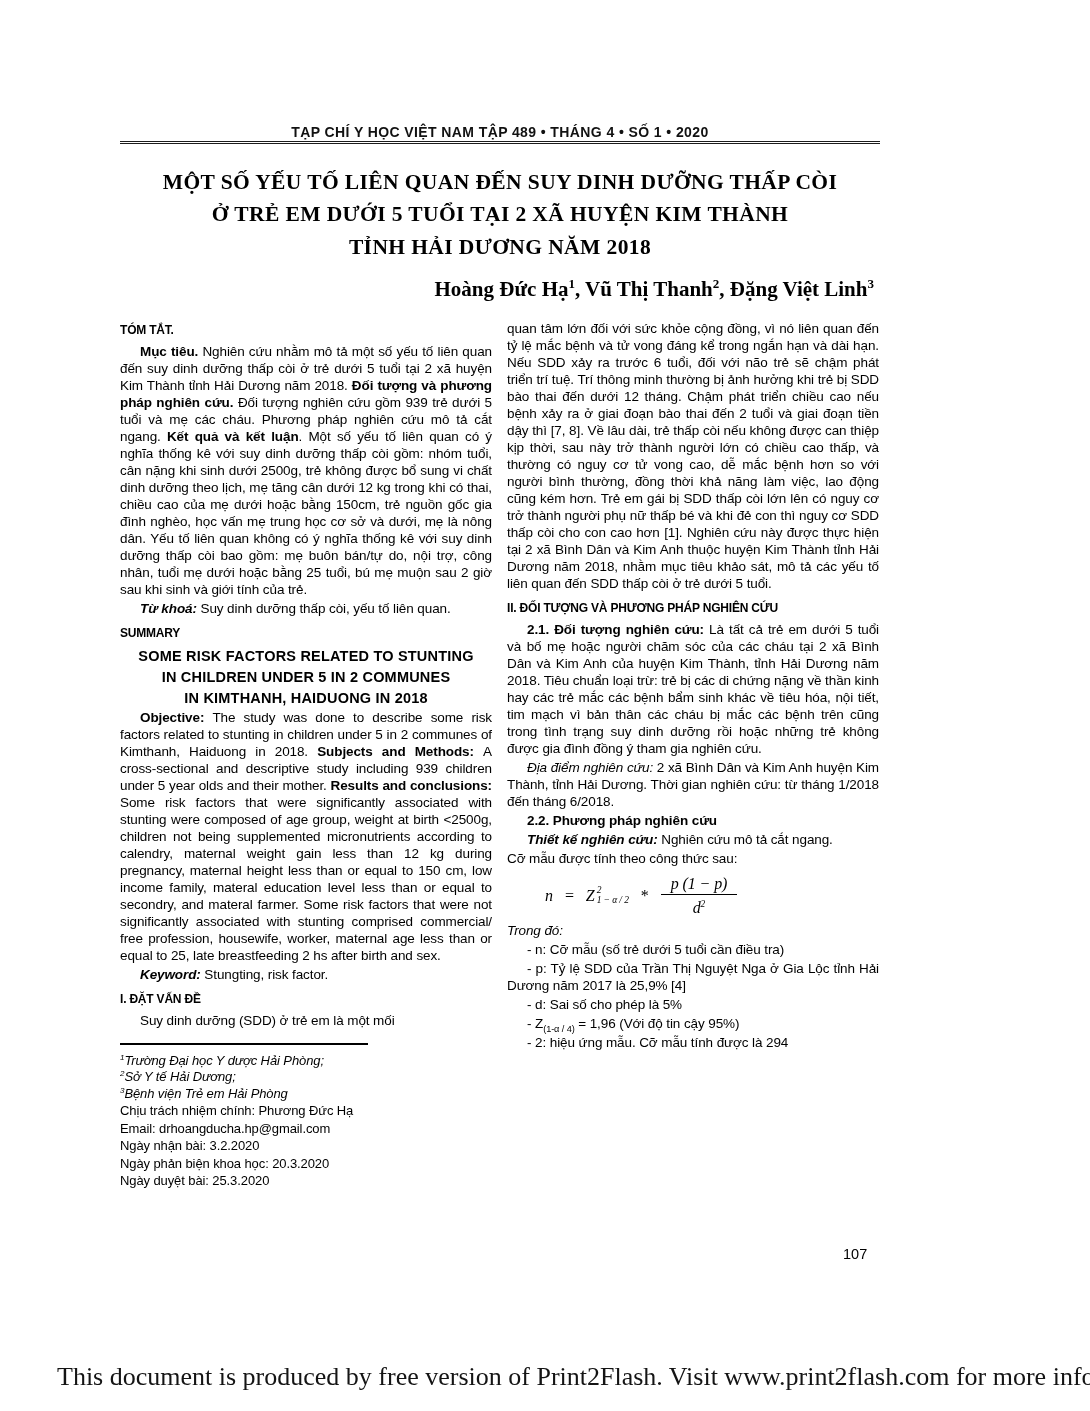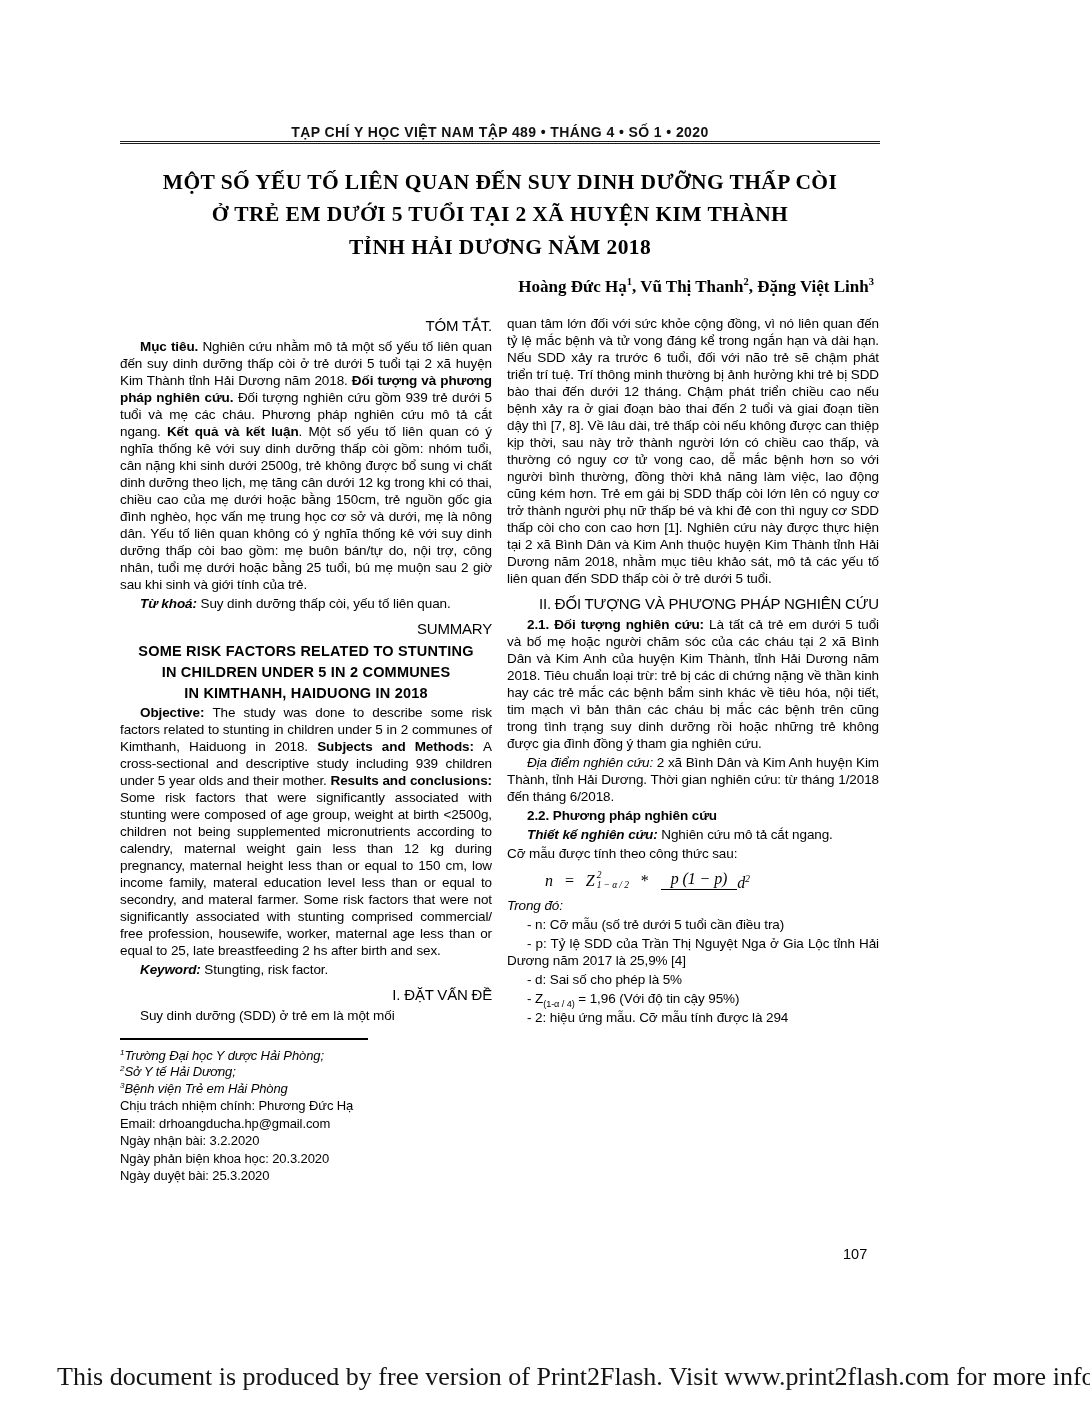--- a/index.html
+++ b/index.html
@@ -18,27 +18,27 @@
     text-align:center; font-weight:bold; font-size:14px; letter-spacing:.4px;
     padding-bottom:1px; border-bottom:3px double #1c1c1c; color:#111;
   }
 
   .article-title {
     margin-top:22px; text-align:center; font-family:"Liberation Serif", serif;
     font-weight:bold; font-size:21.5px; line-height:1.5; letter-spacing:.4px; color:#000;
   }
   .authors-line {
     margin-top:14px; text-align:right; padding-right:6px;
-    font-family:"Liberation Serif", serif; font-weight:bold; font-size:17px;
+    font-family:"Liberation Serif", serif; font-weight:bold; font-size:21px;
   }
 
   .columns { display:flex; gap:15px; margin-top:18px; }
   .col { width:372px; font-size:13.5px; line-height:17px; text-align:justify; letter-spacing:-.1px; }
 
-  .sec-heading { font-weight:normal; font-size:15px; margin:8px 0 4px; text-align:right; letter-spacing:-.2px; }
+  .sec-heading { font-weight:bold; font-size:12px; margin:8px 0 4px; text-align:left; letter-spacing:-.2px; }
   .sec-heading.first { margin-top:2px; }
   p.body-par { margin:0 0 2px; }
   .indent { text-indent:20px; }
 
   .summary-title { text-align:center; font-weight:bold; font-size:14.5px; line-height:21px; letter-spacing:.2px; }
 
   .footnote { margin-top:14px; }
   .footnote-rule { border:none; border-top:2px solid #000; width:248px; margin:0 0 8px 0; }
   .affil { font-style:italic; font-size:13px; line-height:16.5px; text-align:left; margin:0; }
   .fn-line { font-size:13px; line-height:17.5px; text-align:left; margin:0; }
@@ -46,21 +46,21 @@
   .formula {
     margin:8px 0 6px 38px; display:flex; align-items:center; gap:12px;
     font-family:"Liberation Serif", serif; font-size:16px;
   }
   .f-var { font-style:italic; }
   .f-op { font-style:normal; }
   .f-z { display:inline-flex; align-items:center; }
   .f-stack { display:inline-flex; flex-direction:column; margin-left:2px; font-size:9.5px; line-height:10px; font-style:italic; }
   .f-stack .st-sup { display:block; }
   .f-stack .st-sub { display:block; white-space:nowrap; }
-  .f-frac { display:inline-flex; flex-direction:row; align-items:center; }
+  .f-frac { display:inline-flex; flex-direction:column; align-items:center; }
   .f-num { border-bottom:1.6px solid #000; padding:0 10px 2px; font-style:italic; }
   .f-den { padding-top:1px; font-style:italic; }
   .f-densup { font-size:9.5px; vertical-align:super; font-style:italic; }
 
   
   .sg-n { }
   .sg-b { font-weight:bold; }
   .sg-i { font-style:italic; }
   .sg-bi { font-weight:bold; font-style:italic; }
   .sg-sup { vertical-align:super; font-size:.62em; line-height:0; }

